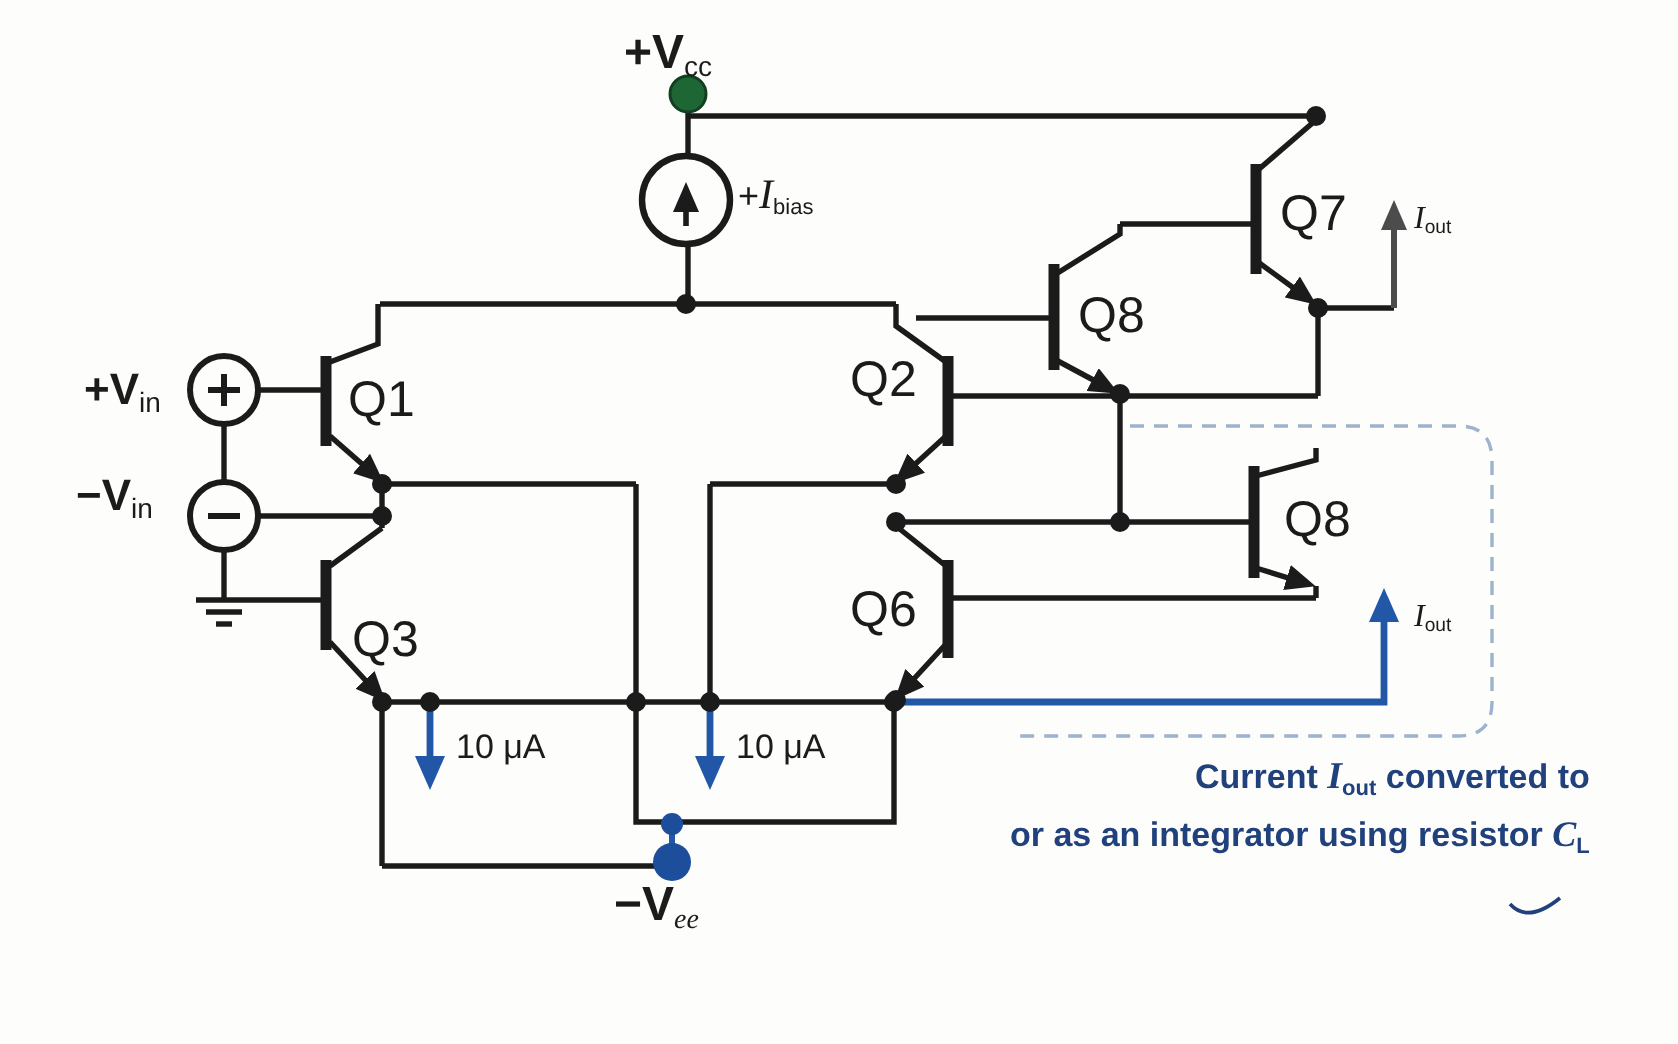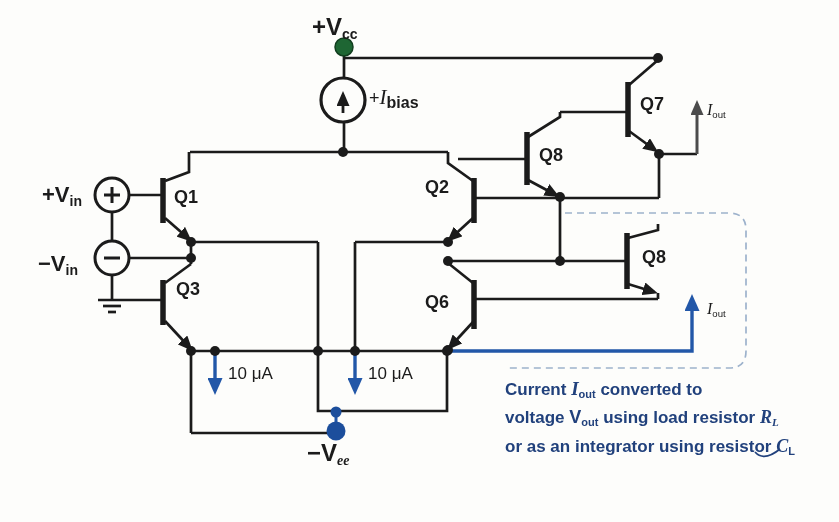--- a/index.html
+++ b/index.html
@@ -4,24 +4,24 @@
 <style>
   html,body{margin:0;padding:0;background:#e8e8e8;}
   .stage{
     position:relative;width:839px;height:522px;background:#fdfdfb;
     font-family:"Liberation Sans",sans-serif;color:#1b1b1b;overflow:hidden;
   }
   .stage svg{position:absolute;left:0;top:0;}
   .lbl{position:absolute;white-space:nowrap;line-height:1;}
   .sub{font-size:0.60em;vertical-align:-0.28em;letter-spacing:0;}
   .ser{font-family:"Liberation Serif","DejaVu Serif",serif;font-style:italic;}
-  .q{font-size:18px;font-weight:bold;}
+  .q{font-size:25px;font-weight:normal;}
   .vlab{font-size:22px;font-weight:bold;}
-  .vlab .sub{font-size:14px;font-weight:bold;}
-  .note{position:absolute;left:505px;top:374px;color:#21417c;font-size:17px;font-weight:600;}
+  .vlab .sub{font-size:14px;font-weight:normal;}
+  .note{position:absolute;left:505px;top:374px;color:#21417c;font-size:17px;font-weight:600;text-align:right;}
   .note .row{height:29px;line-height:29px;white-space:nowrap;}
   .note .ser{font-size:19px;}
   .note .bv{font-weight:bold;font-size:18px;}
   .note .sub{font-size:11px;vertical-align:-0.30em;}
   .ilab{font-size:16px;}
 </style>
 </head>
 <body>
 
 <div class="stage">
@@ -154,48 +154,42 @@
     <circle cx="344" cy="47" r="9" fill="#1e6633" stroke="#123f1f" stroke-width="1.5"></circle>
     <circle cx="336" cy="412" r="5.5" fill="#1c4e9c"></circle>
     <circle cx="336" cy="431" r="9.5" fill="#1c4e9c"></circle>
 
     <path d="M755,452 Q764,462 780,449" stroke="#21417c" stroke-width="1.8" fill="none"></path>
   </svg>
 
   <div class="lbl vlab" style="left:312px;top:15px;font-size:24px;"><span>+V</span><span class="sub">cc</span></div>
   <div class="lbl vlab" style="left:307px;top:441px;font-size:24px;"><span>−V</span><span class="sub ser">ee</span></div>
   <div class="lbl vlab" style="left:42px;top:184px;text-align:center;"><span>+V</span><span class="sub">in</span></div>
-  <div class="lbl vlab" style="left:38px;top:253px;"><span>−V</span><span class="sub">in</span></div>
-  <div class="lbl" style="left:369px;top:87px;font-size:18px;"><span>+</span><span class="ser" style="font-size:21px;">I</span><span class="sub" style="font-size:16px;font-weight:bold;">bias</span></div>
+  <div class="lbl vlab" style="left:38px;top:237px;"><span>−V</span><span class="sub">in</span></div>
+  <div class="lbl" style="left:369px;top:87px;font-size:18px;"><span>+</span><span class="ser" style="font-size:21px;">I</span><span class="sub" style="font-size:11px;">bias</span></div>
 
   <div class="lbl q" style="left:174px;top:188px;">Q1</div>
   <div class="lbl q" style="left:425px;top:178px;">Q2</div>
-  <div class="lbl q" style="left:176px;top:280px;">Q3</div>
+  <div class="lbl q" style="left:176px;top:308px;">Q3</div>
   <div class="lbl q" style="left:425px;top:293px;">Q6</div>
   <div class="lbl q" style="left:640px;top:95px;">Q7</div>
   <div class="lbl q" style="left:539px;top:146px;">Q8</div>
   <div class="lbl q" style="left:642px;top:248px;">Q8</div>
 
   <div class="lbl ilab" style="left:707px;top:102px;"><span class="ser">I</span><span class="sub">out</span></div>
   <div class="lbl ilab" style="left:707px;top:301px;"><span class="ser">I</span><span class="sub">out</span></div>
 
   <div class="lbl" style="left:228px;top:365px;font-size:17px;">10 μA</div>
   <div class="lbl" style="left:368px;top:365px;font-size:17px;">10 μA</div>
 
   <div class="note">
     <div class="row">
       <span>Current</span>
       <span class="ser">I</span><span class="sub">out</span>
       <span>converted to</span>
     </div>
     <div class="row">
-      <span>voltage</span>
-      <span class="bv">V</span><span class="sub">out</span>
-      <span>using load resistor</span>
-      <span class="ser bv">R</span><span class="sub ser">L</span>
-    </div>
-    <div class="row">
       <span>or as an integrator using resistor</span>
       <span class="ser bv">C</span><span class="sub">L</span>
     </div>
   </div>
 
 </div>
 
 </body></html>

